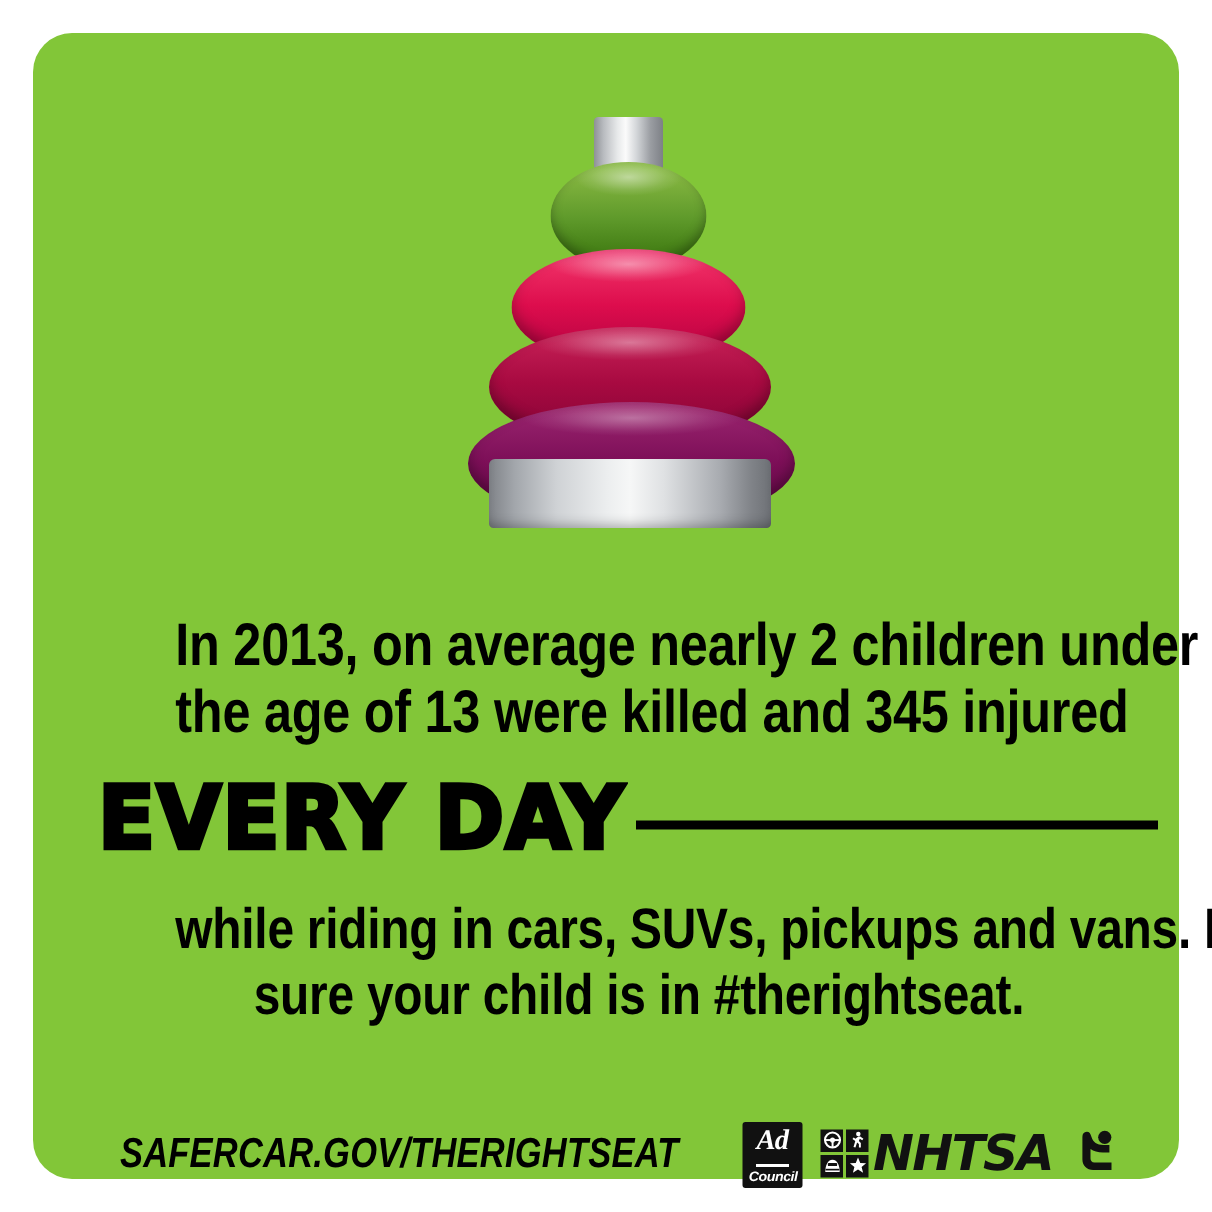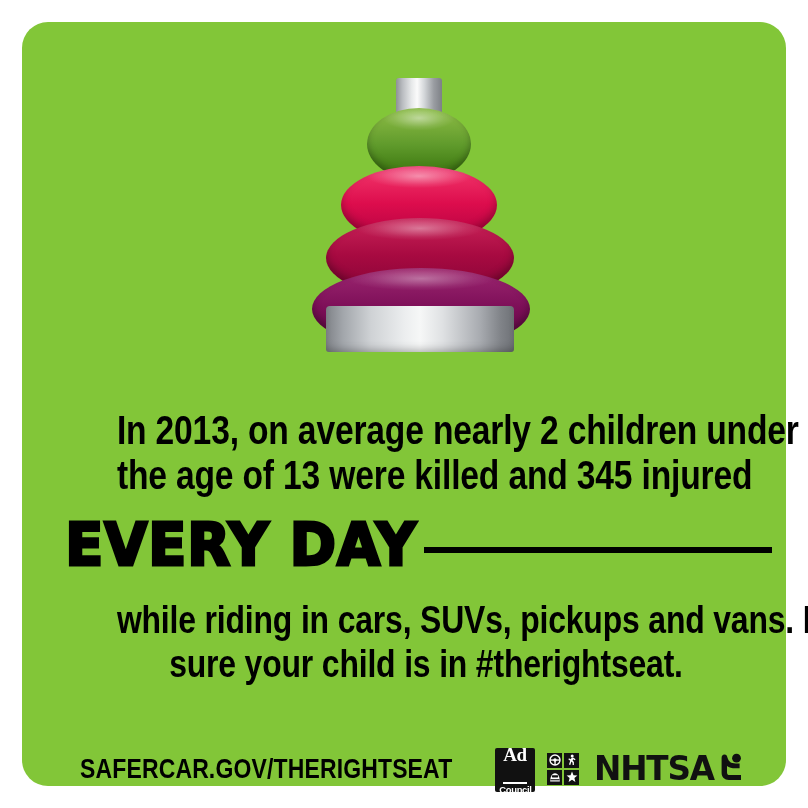--- a/index.html
+++ b/index.html
@@ -194,20 +194,21 @@
 
   
   .footer {
     position: absolute;
     left: 22px;
     top: 714px;
     width: 764px;
     height: 72px;
     display: flex;
     align-items: center;
+    font-style: italic;
   }
 
   .url {
     position: absolute;
     left: 36px;
     top: 17px;
     font-family: "Liberation Sans Narrow", "Liberation Sans", sans-serif;
     font-weight: bold;
     font-size: 28px;
     letter-spacing: 0.2px;
@@ -232,39 +233,39 @@
     justify-content: center;
     align-items: center;
     line-height: 1;
   }
   .adcouncil .ad {
     font-family: "Liberation Serif", serif;
     font-weight: bold;
     font-size: 19px;
     letter-spacing: -0.5px;
     border-bottom: 2px solid #fff;
-    padding-bottom: 18px;
+    padding-bottom: 6px;
   }
   .adcouncil .council {
     font-family: "Liberation Sans", sans-serif;
     font-weight: bold;
     font-size: 9px;
     letter-spacing: -0.3px;
     margin-top: 2px;
     transform: scaleX(1.05);
   }
 
   
   .nhtsa {
     position: absolute;
     left: 503px;
     top: 16px;
     display: flex;
     align-items: center;
-    gap: 15px;
+    gap: 3px;
   }
   .nhtsa-grid {
     display: grid;
     grid-template-columns: 15px 15px;
     grid-template-rows: 15px 15px;
     gap: 2px;
   }
   .nh-cell {
     background: #111111;
     display: flex;

